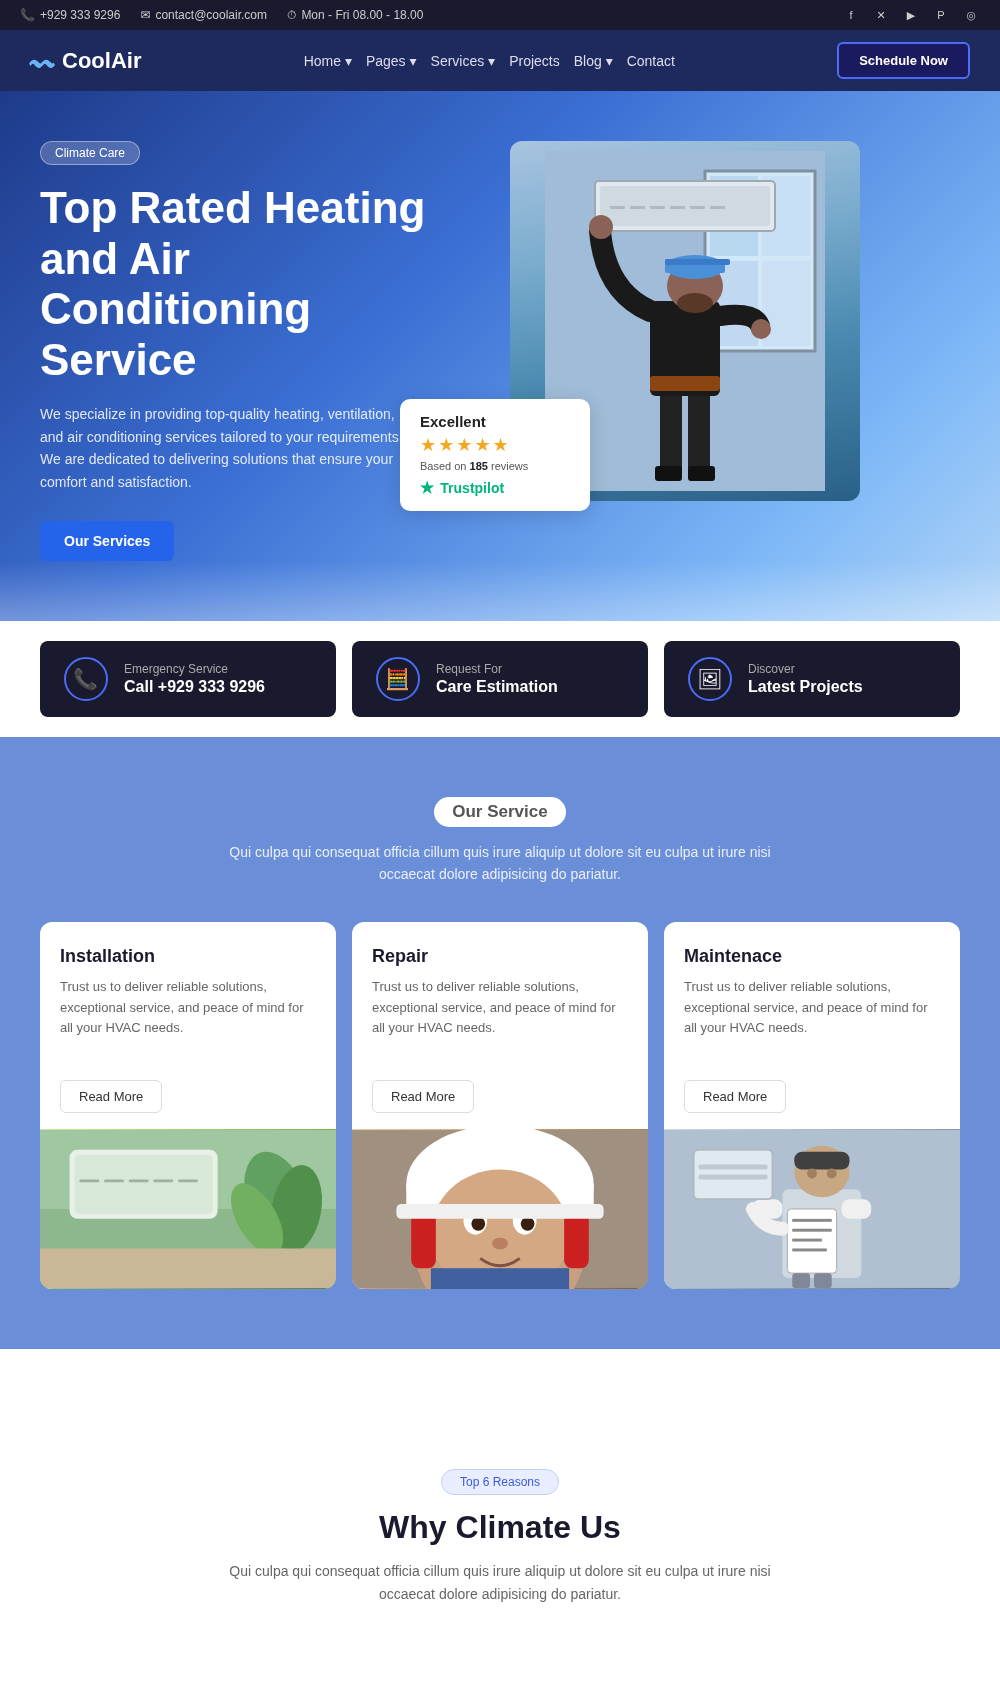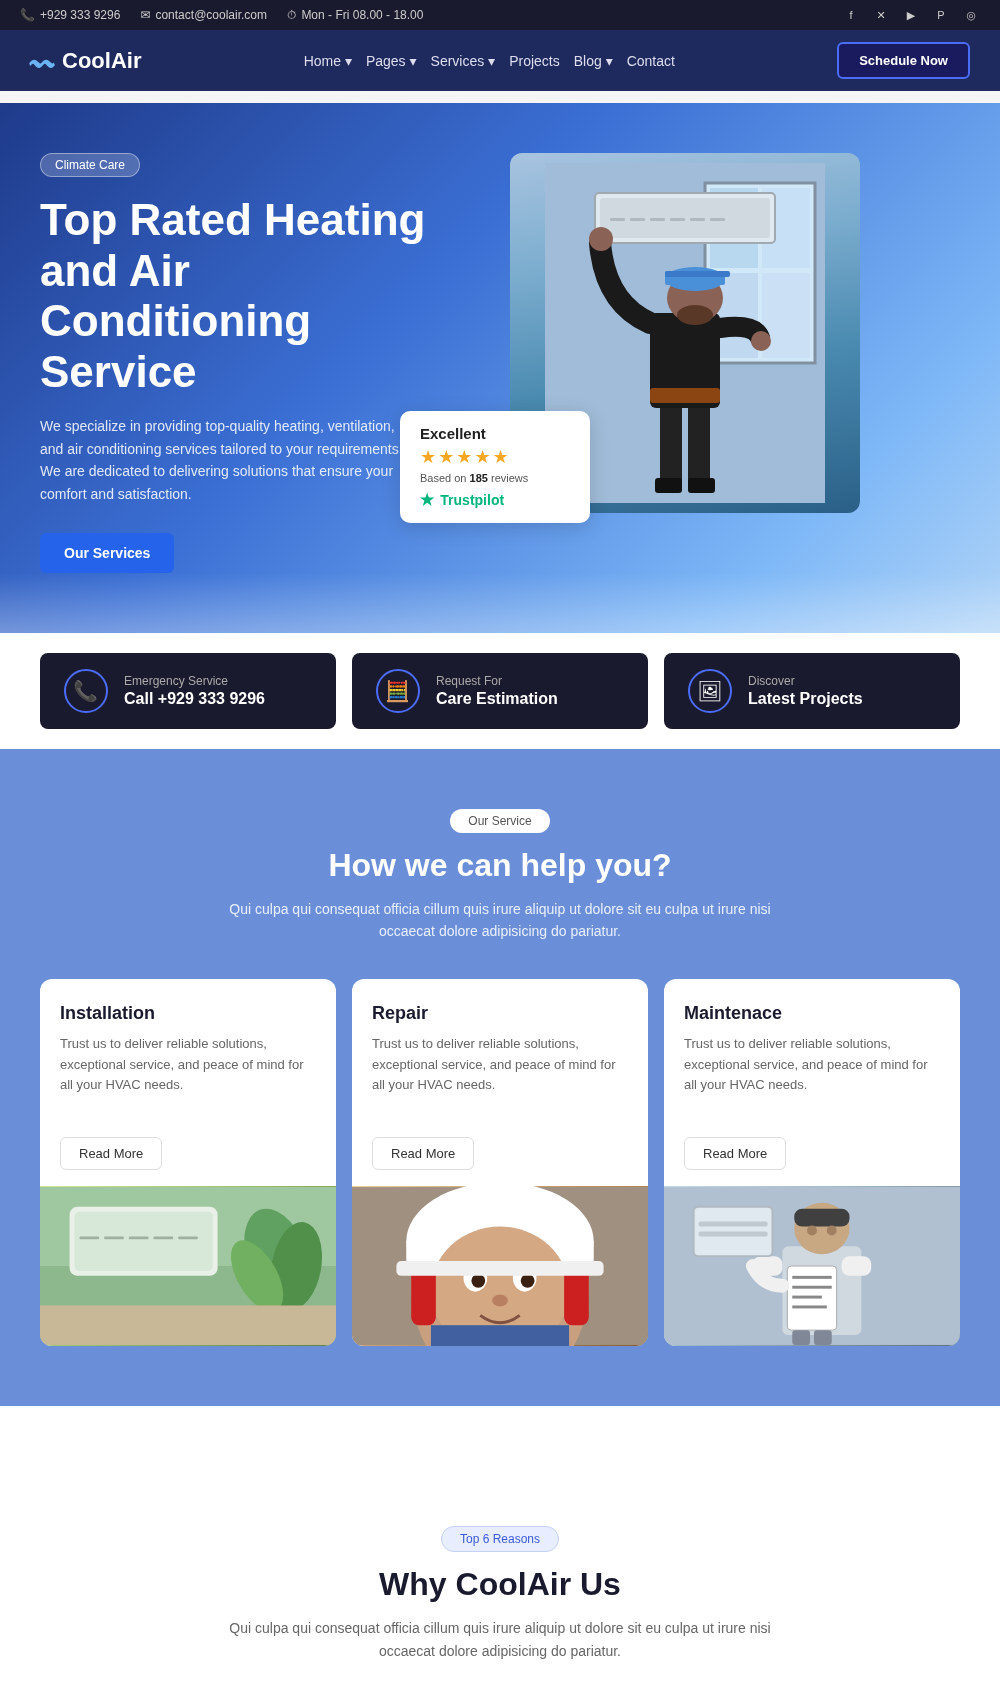--- a/index.html
+++ b/index.html
@@ -45,21 +45,20 @@
 
     
     .hero {
       background: linear-gradient(135deg, #1e3a8a 0%, #3b6fd4 40%, #7eb8f7 80%, #b0d4f7 100%);
       min-height: 460px;
       display: flex;
       position: relative;
       overflow: hidden;
       padding: 50px 40px 60px;
       align-items: flex-start;
-      margin-top: 12px;
     }
     .hero-left { flex: 1; z-index: 2; padding-right: 20px; max-width: 440px; }
     .hero-badge {
       display: inline-block;
       background: rgba(255,255,255,0.2);
       color: white;
       border: 1px solid rgba(255,255,255,0.4);
       border-radius: 20px;
       padding: 4px 14px;
       font-size: 12px;
@@ -155,22 +154,23 @@
     .services-section {
       background: #6a8fd8;
       padding: 60px 40px;
     }
     .section-badge {
       display: inline-block;
       background: white;
       color: #555;
       border-radius: 20px;
       padding: 5px 18px;
-      font-size: 12px;
+      font-size: 17px;
       margin-bottom: 14px;
+      font-weight: bold;
     }
     .section-title {
       font-size: 32px;
       font-weight: 700;
       color: white;
       margin-bottom: 14px;
     }
     .section-desc {
       color: rgba(255,255,255,0.85);
       font-size: 14px;
@@ -393,21 +393,20 @@
     <div>
       <div class="quick-label">Discover</div>
       <div class="quick-value">Latest Projects</div>
     </div>
   </div>
 </div>
 
 <div class="services-section">
   <div class="section-header">
     <div class="section-badge">Our Service</div>
-    <h2 class="section-title">How we can help you?</h2>
     <p class="section-desc">Qui culpa qui consequat officia cillum quis irure aliquip ut dolore sit eu culpa ut irure nisi occaecat dolore adipisicing do pariatur.</p>
   </div>
   <div class="service-cards">
 
     <div class="service-card">
       <div class="service-card-body">
         <h3 class="service-card-title">Installation</h3>
         <p class="service-card-desc">Trust us to deliver reliable solutions, exceptional service, and peace of mind for all your HVAC needs.</p>
         <button class="read-more-btn">Read More</button>
       </div>
@@ -508,17 +507,17 @@
           <rect x="152" y="145" width="18" height="15" fill="#808898" rx="3"></rect>
         </svg>
       </div>
     </div>
   </div>
 </div>
 
 <div class="why-section">
   <div class="section-header why-section">
     <div class="why-badge">Top 6 Reasons</div>
-    <h2 class="why-title">Why CoolAir Us</h2>
+    <h2 class="why-title">Why Climate Us</h2>
     <p class="why-desc">Qui culpa qui consequat officia cillum quis irure aliquip ut dolore sit eu culpa ut irure nisi occaecat dolore adipisicing do pariatur.</p>
   </div>
 
 </div>
 
 </body></html>

